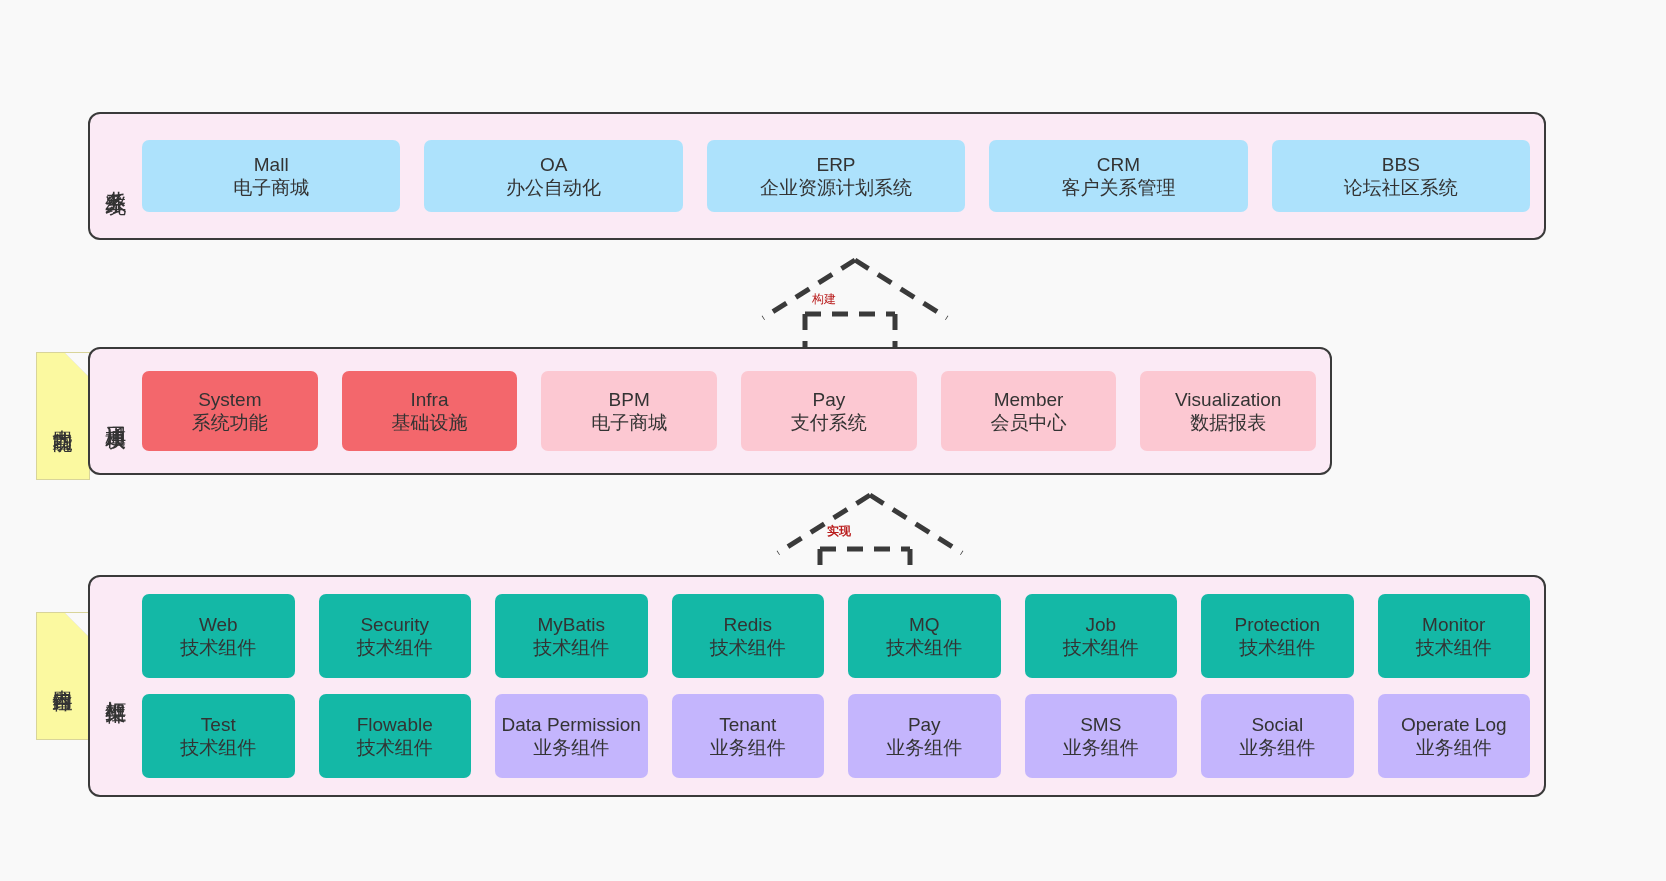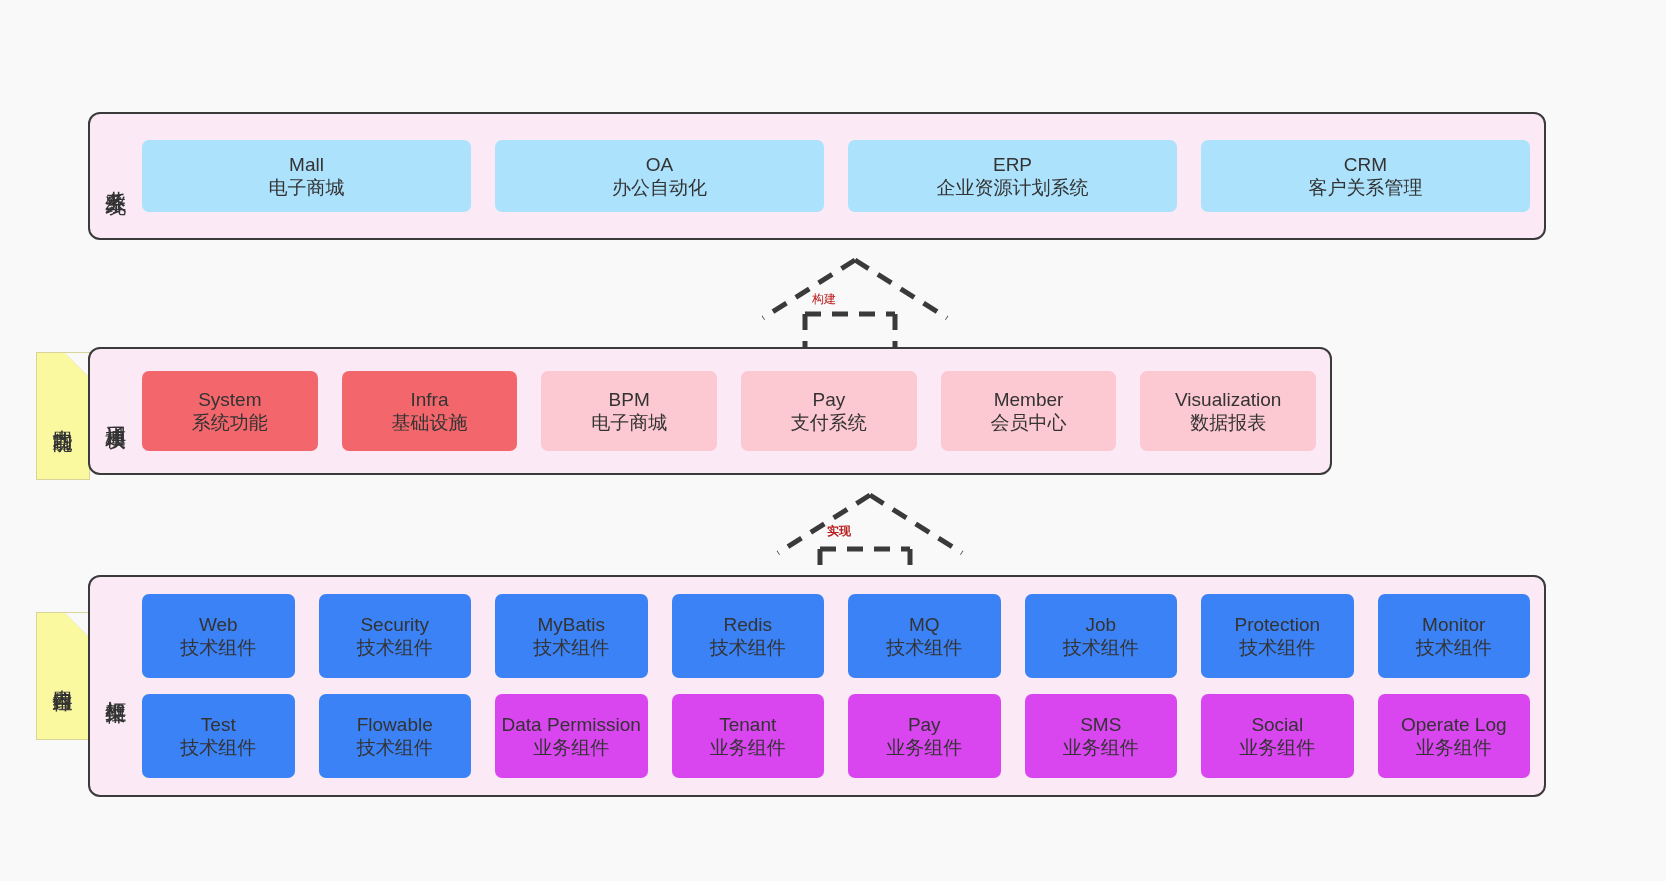--- a/index.html
+++ b/index.html
@@ -78,22 +78,22 @@
     box-sizing: border-box;
     padding: 4px 6px;
     min-width: 0;
   }
   .card .l1 { display: block; }
   .card .l2 { display: block; }
 
   .blue   { background: #ade2fc; }
   .red    { background: #f3676c; }
   .pink   { background: #fcc8d2; }
-  .green  { background: #3b82f6; }
-  .lgreen { background: #d946ef; }
+  .green  { background: #14b8a6; }
+  .lgreen { background: #c4b5fd; }
 
   
   #layer-business   { left: 88px;  top: 112px; width: 1458px; height: 128px; }
   #layer-business .card { height: 72px; }
 
   #layer-common     { left: 88px;  top: 347px; width: 1244px; height: 128px; }
   #layer-common .card { height: 80px; }
 
   #layer-framework  { left: 88px;  top: 575px; width: 1458px; height: 222px; }
   #layer-framework .card { height: 84px; }
@@ -172,20 +172,24 @@
           <span class="l2">办公自动化</span>
         </div>
         <div class="card blue">
           <span class="l1">ERP</span>
           <span class="l2">企业资源计划系统</span>
         </div>
         <div class="card blue">
           <span class="l1">CRM</span>
           <span class="l2">客户关系管理</span>
         </div>
+        <div class="card blue">
+          <span class="l1">BBS</span>
+          <span class="l2">论坛社区系统</span>
+        </div>
       </div>
     </div>
   </div>
 
   <svg class="gen-arrow" id="arrow-build" viewBox="0 0 220 110">
     <path d="M 110 8 L 18 66 M 110 8 L 202 66" stroke="#3a3a3a" stroke-width="5" fill="none" stroke-dasharray="16 11" stroke-linecap="butt"></path>
     <path d="M 60 62 L 150 62 M 60 62 L 60 112 M 150 62 L 150 112 M 60 110 L 150 110" stroke="#3a3a3a" stroke-width="5" fill="none" stroke-dasharray="16 11" stroke-linecap="butt"></path>
   </svg>
   <div class="gen-label" id="label-build">构建</div>
 

